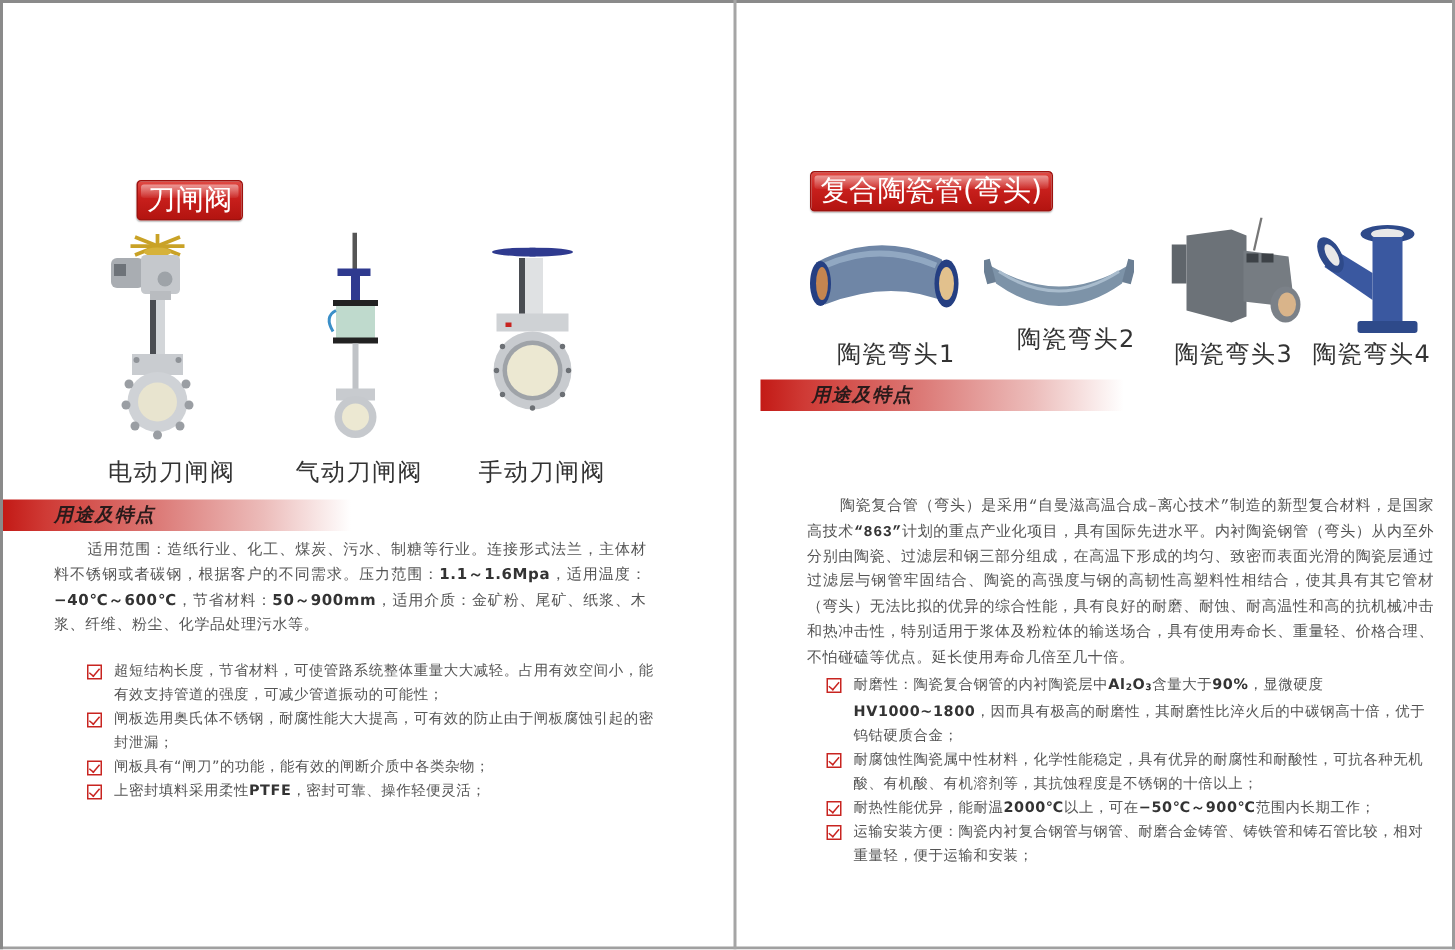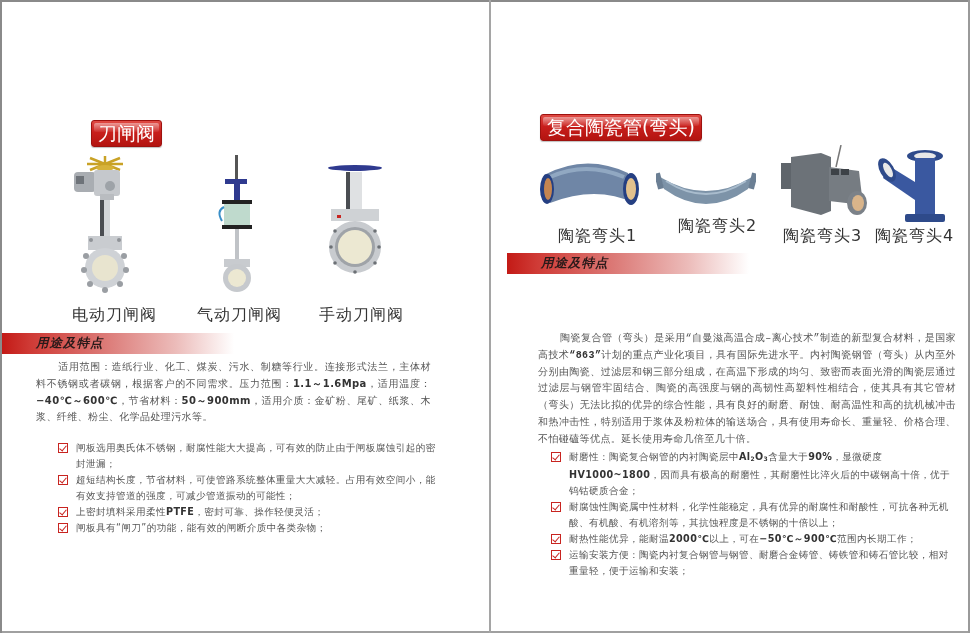--- a/index.html
+++ b/index.html
@@ -158,24 +158,24 @@
 
     <div class="section-bar" style="left:0; top:333px; width:232px;">
       <span class="label" style="left:34px;">用途及特点</span>
     </div>
 
     <div class="para" style="left:34px; top:359px; width:395px;">
       <span class="indent"></span><span>适用范围：造纸行业、化工、煤炭、污水、制糖等行业。连接形式法兰，主体材料不锈钢或者碳钢，根据客户的不同需求。压力范围：</span><b>1.1～1.6Mpa</b><span>，适用温度：</span><b>−40℃～600℃</b><span>，节省材料：</span><b>50～900mm</b><span>，适用介质：金矿粉、尾矿、纸浆、木浆、纤维、粉尘、化学品处理污水等。</span>
     </div>
 
     <ul class="checklist" style="left:56px; top:440px; width:378px;">
+      <li><span class="check-icon"></span><span>超短结构长度，节省材料，可使管路系统整体重量大大减轻。占用有效空间小，能有效支持管道的强度，可减少管道振动的可能性；</span></li>
       <li><span class="check-icon"></span><span>闸板选用奥氏体不锈钢，耐腐性能大大提高，可有效的防止由于闸板腐蚀引起的密封泄漏；</span></li>
-      <li><span class="check-icon"></span><span>超短结构长度，节省材料，可使管路系统整体重量大大减轻。占用有效空间小，能有效支持管道的强度，可减少管道振动的可能性；</span></li>
+      <li><span class="check-icon"></span><span>闸板具有“闸刀”的功能，能有效的闸断介质中各类杂物；</span></li>
       <li><span class="check-icon"></span><span>上密封填料采用柔性</span><b>PTFE</b><span>，密封可靠、操作轻便灵活；</span></li>
-      <li><span class="check-icon"></span><span>闸板具有“闸刀”的功能，能有效的闸断介质中各类杂物；</span></li>
     </ul>
   </div>
 
   <div class="page page-right">
     <div class="title-badge" style="left:49px; top:114px;">复合陶瓷管(弯头)</div>
 
     <div class="products">
 
       <div class="product" style="left:45px; top:155px; width:105px; height:90px;">
         <svg width="105" height="60" viewBox="0 0 105 60" style="position:absolute; left:0; top:0;">

